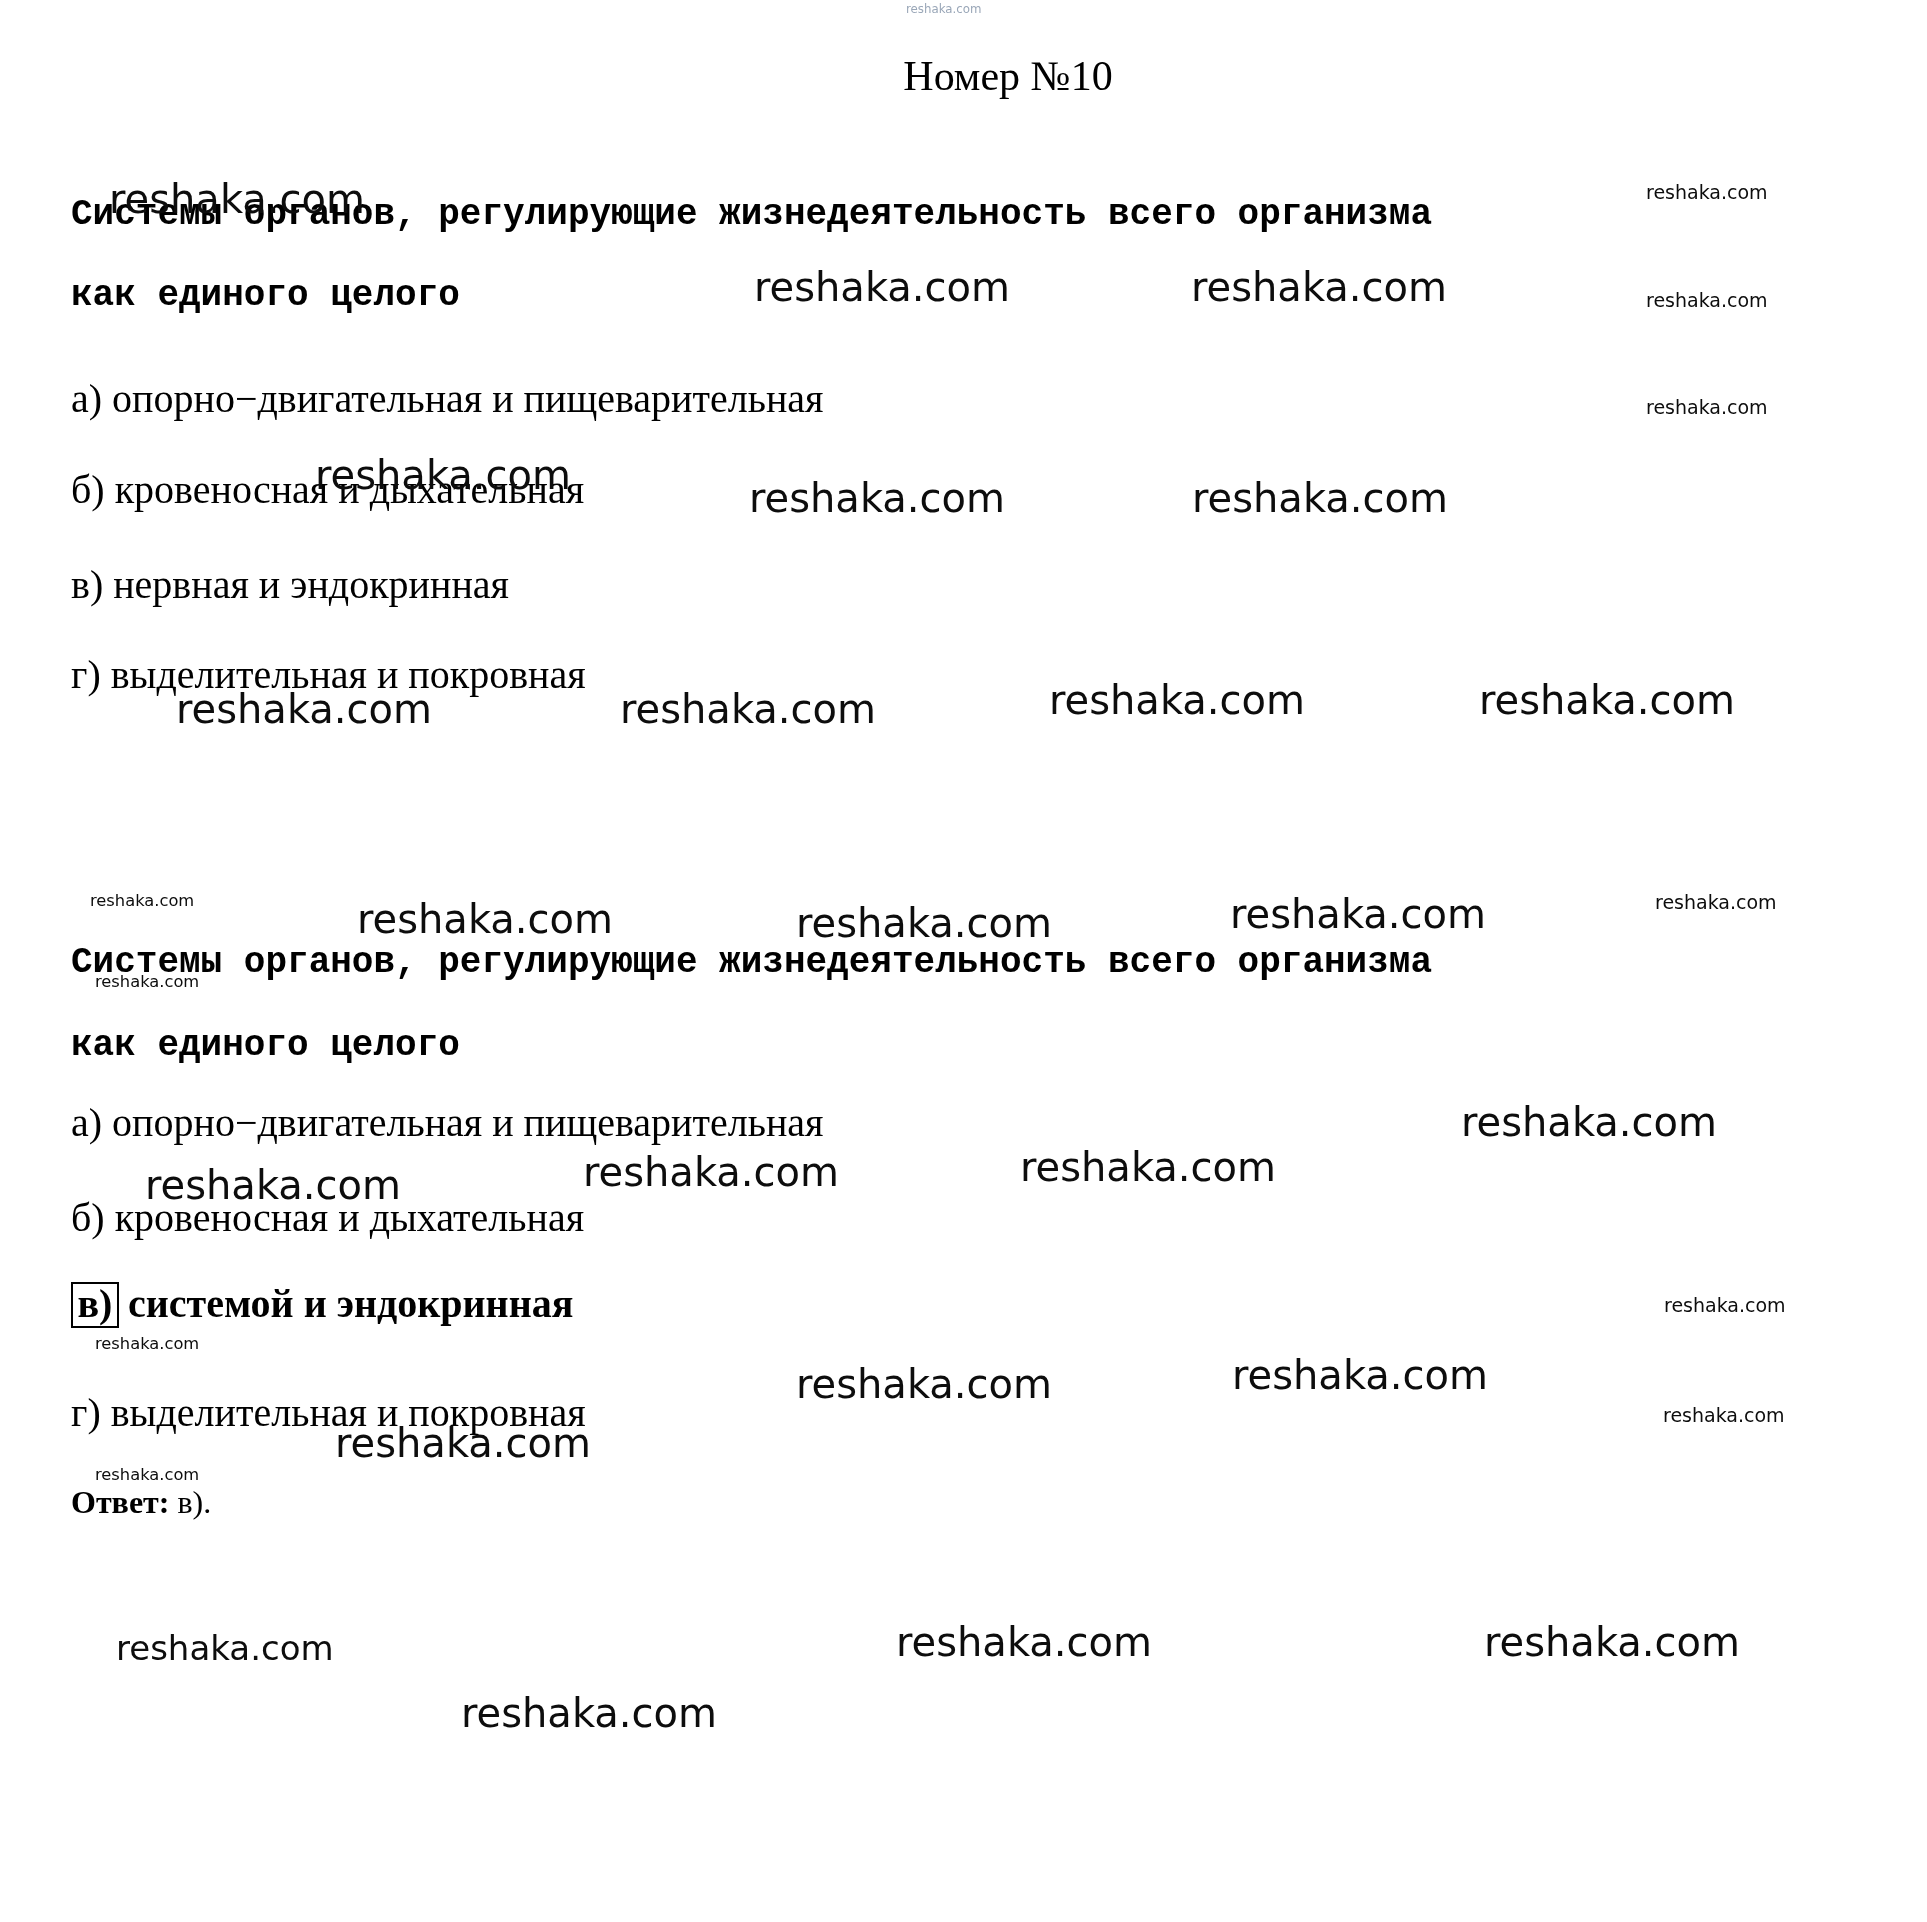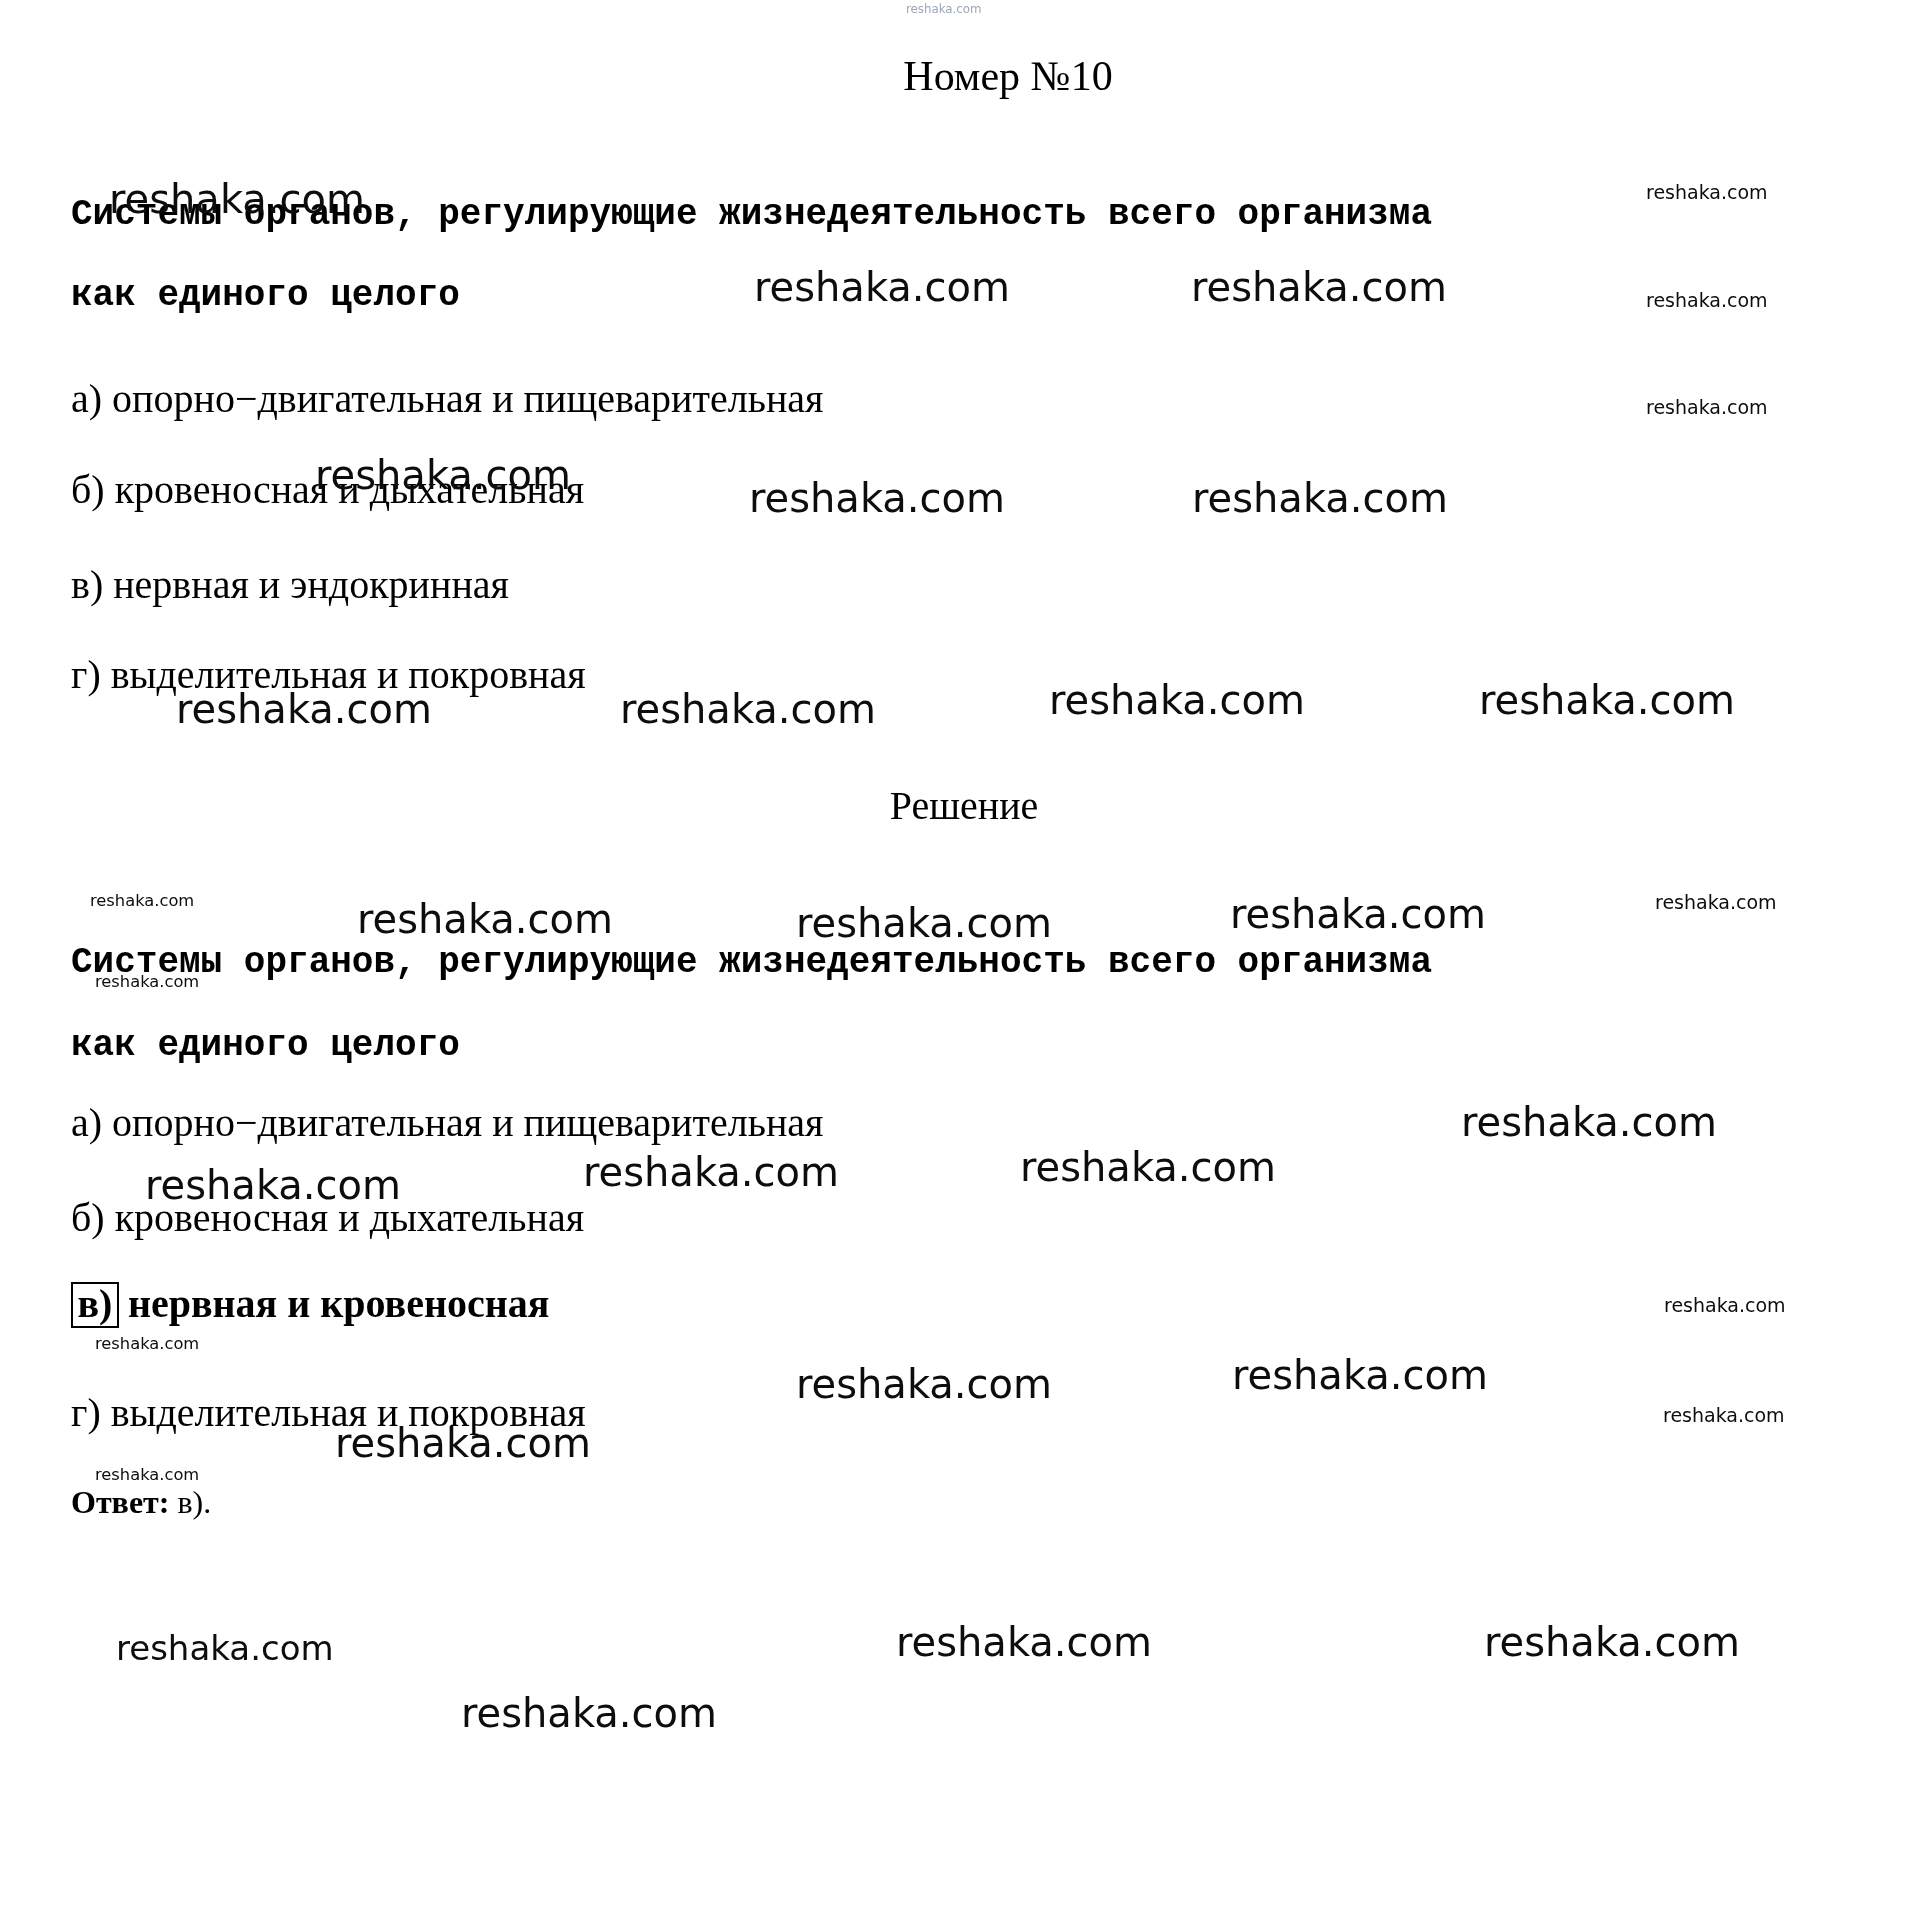--- a/index.html
+++ b/index.html
@@ -143,32 +143,31 @@
   <div class="q-heading">
     <span>Системы органов, регулирующие жизнедеятельность всего организма</span>
     <span class="line2">как единого целого</span>
   </div>
 
   <div class="opt opt-a">а) опорно−двигательная и пищеварительная</div>
   <div class="opt opt-b">б) кровеносная и дыхательная</div>
   <div class="opt opt-c">в) нервная и эндокринная</div>
   <div class="opt opt-d">г) выделительная и покровная</div>
 
-  <div class="solution-label">Решение</div>
 
   <div class="s-heading">
     <span>Системы органов, регулирующие жизнедеятельность всего организма</span>
     <span class="line2">как единого целого</span>
   </div>
 
   <div class="sopt sopt-a">а) опорно−двигательная и пищеварительная</div>
   <div class="sopt sopt-b">б) кровеносная и дыхательная</div>
 
   <div class="sopt sopt-c">
-    <span class="boxed">в)</span><span>нервная и кровеносная</span>
+    <span class="boxed">в)</span><span>системой и эндокринная</span>
   </div>
 
   <div class="sopt sopt-d">г) выделительная и покровная</div>
 
   <div class="answer">
     <b>Ответ:</b>
     <span>в).</span>
   </div>
 
 

